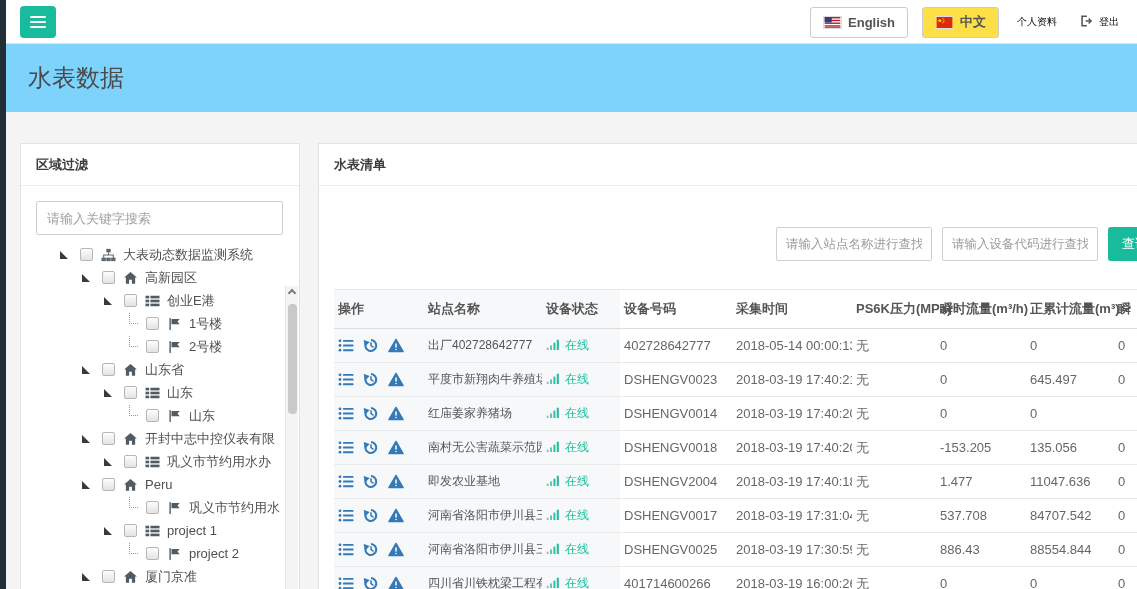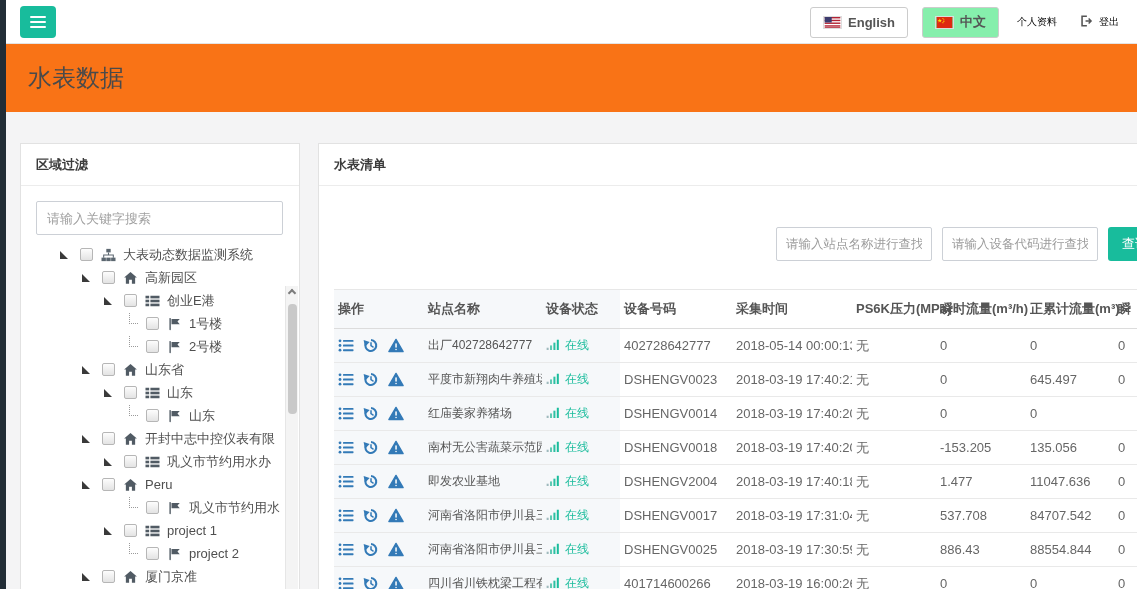--- a/index.html
+++ b/index.html
@@ -14,28 +14,28 @@
   .topbar { position:absolute; left:6px; top:0; right:0; height:44px; background:#fff;
             border-bottom:1px solid #e4e4e4; }
   .hamburger { position:absolute; left:14px; top:6px; width:36px; height:32px; background:#18bc9c;
                border:none; border-radius:4px; cursor:pointer; display:flex; flex-direction:column;
                justify-content:center; align-items:center; gap:3px; }
   .hamburger i { display:block; width:16px; height:2px; background:#fff; border-radius:1px; }
   .topbar-right { position:absolute; right:14px; top:0; height:44px; display:flex; align-items:center; gap:14px; }
   .lang-btn { display:flex; align-items:center; gap:6px; height:31px; padding:0 12px;
               border:1px solid #ccc; border-radius:3px; background:#fff; font-size:13px; font-weight:bold;
               color:#555; cursor:pointer; font-family:inherit; }
-  .lang-btn.active { background:#86efac; }
+  .lang-btn.active { background:#fde047; }
   .flag svg { display:block; width:19px; height:13px; border:1px solid #ddd; }
   .top-link { display:flex; align-items:center; gap:6px; font-size:10px; color:#000000;
               text-decoration:none; padding:0 4px; cursor:pointer; }
   .top-link svg { width:14px; height:14px; }
 
   
-  .page-head { position:absolute; left:6px; top:44px; right:0; height:68px; background:#f97316; }
+  .page-head { position:absolute; left:6px; top:44px; right:0; height:68px; background:#7dd3fc; }
   .page-head h1 { position:absolute; left:22px; top:18px; font-size:24px; font-weight:normal; color:#4a4a4a; }
 
   
   .panel { position:absolute; background:#fff; border:1px solid #e2e2e2; }
   .panel-title { height:42px; line-height:42px; padding:0 15px; font-size:13px; font-weight:bold;
                  color:#3c3c3c; border-bottom:1px solid #ececec; }
 
   .filter-panel { left:20px; top:143px; width:280px; height:470px; }
   .filter-body { position:relative; padding:15px; height:404px; overflow:hidden; }
   .kw-input { width:247px; height:34px; border:1px solid #ccd0d6; border-radius:2px; padding:0 10px;

